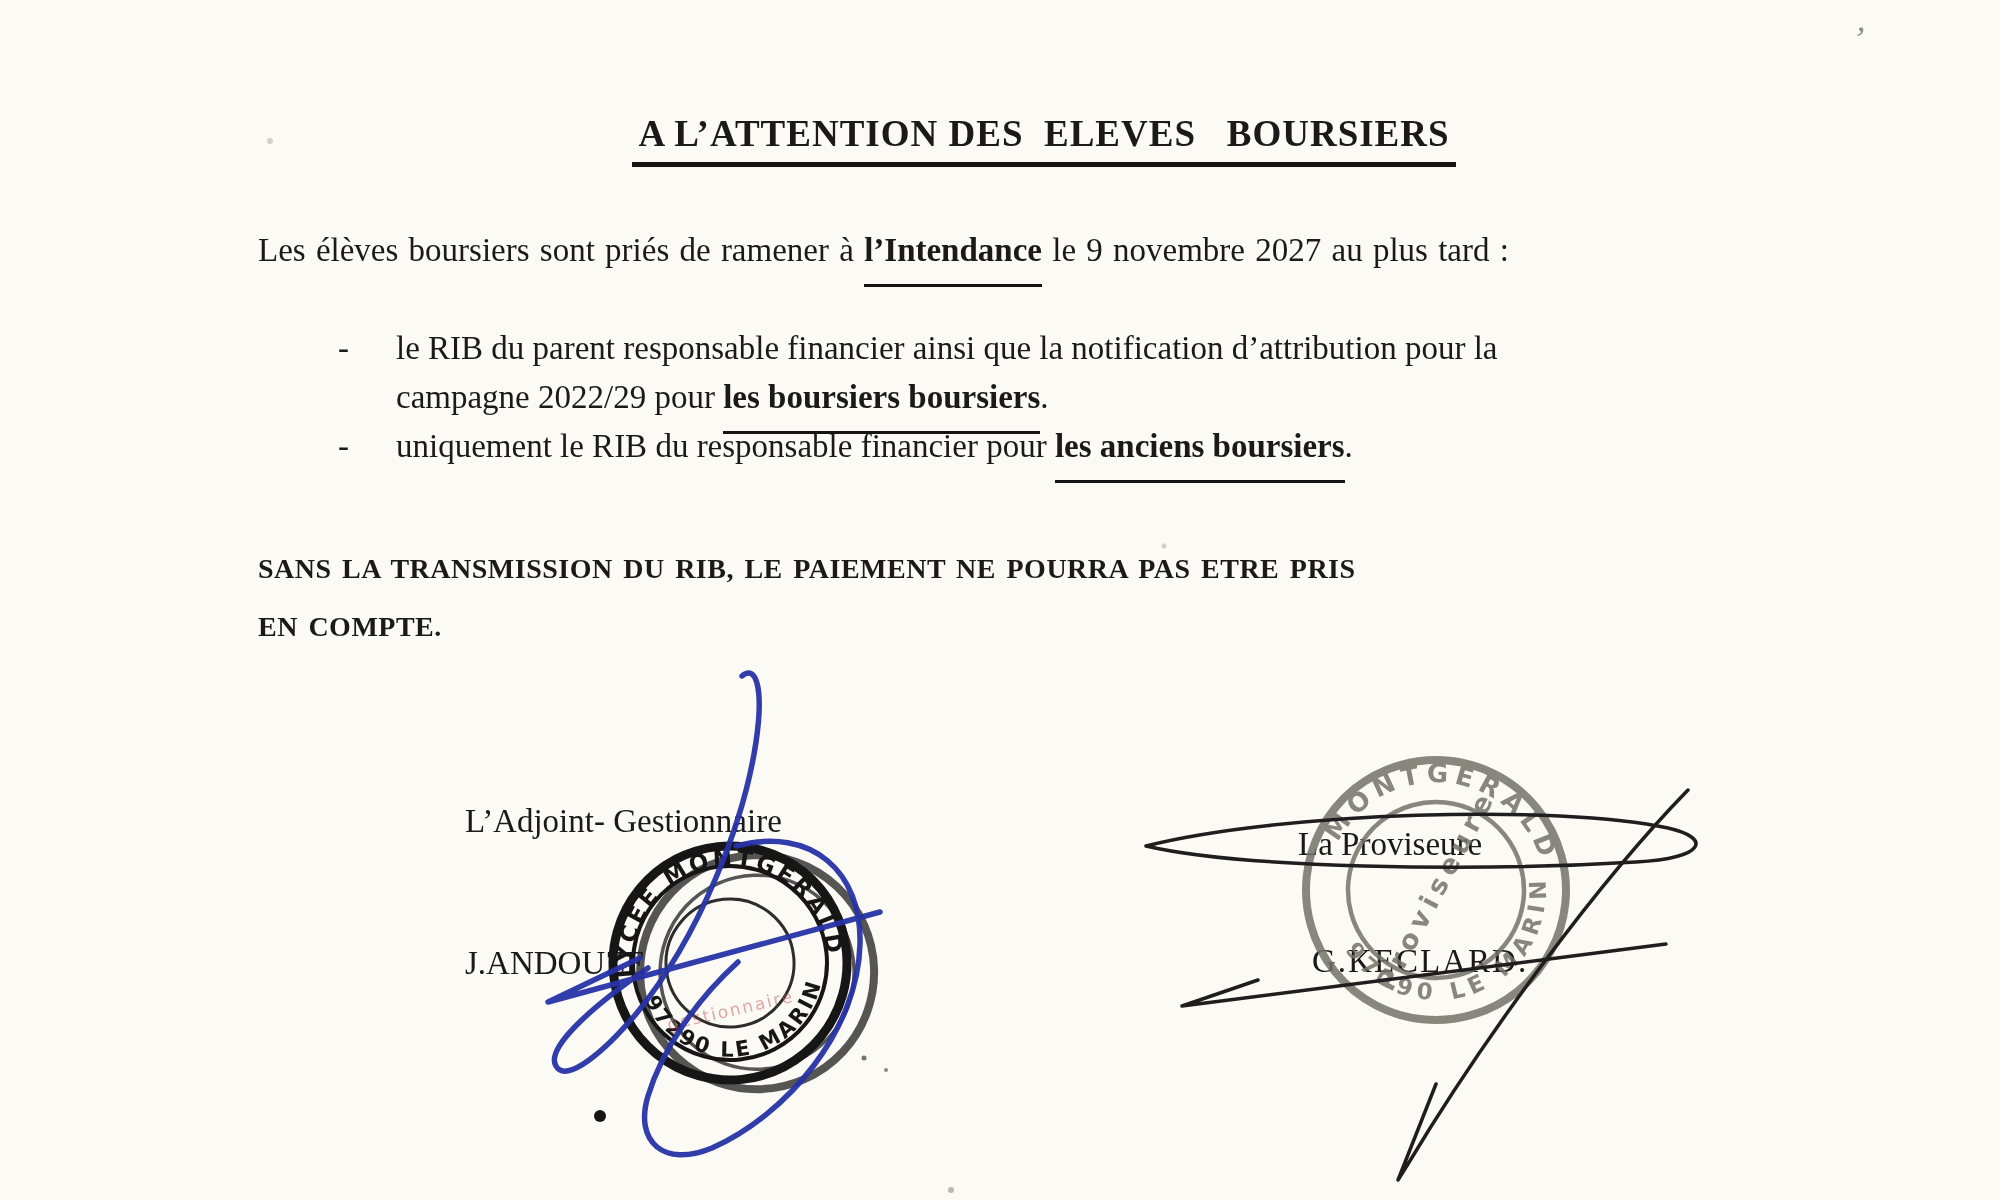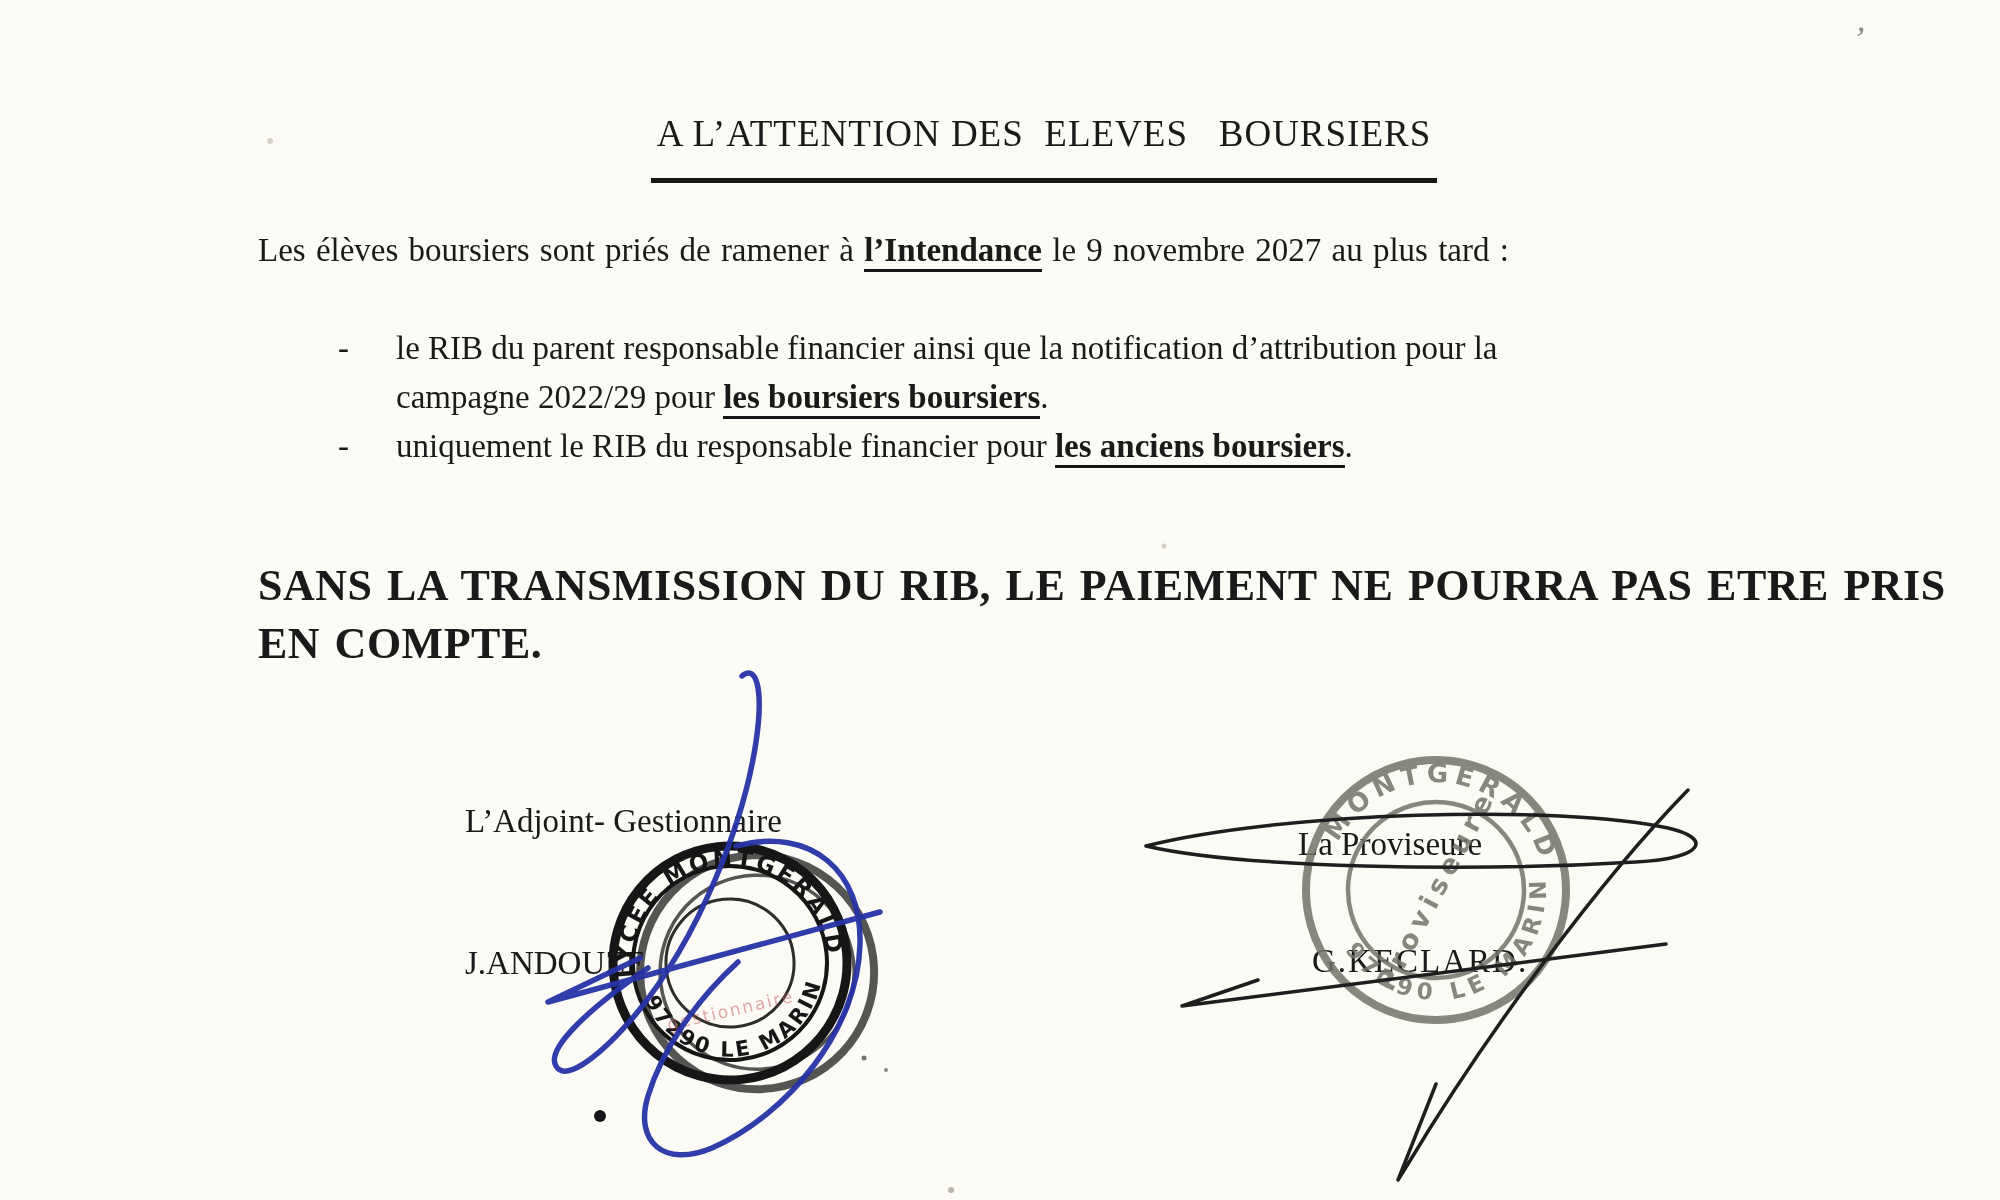--- a/index.html
+++ b/index.html
@@ -5,33 +5,33 @@
   html,body{margin:0;padding:0;background:#e8e6e0;}
   .page{
     position:relative;width:2000px;height:1200px;overflow:hidden;
     background:#fcfaf5;
     font-family:"Liberation Serif",serif;color:#1a1a1a;
   }
   
   .title-wrap{position:absolute;top:112px;left:0;width:100%;text-align:center;}
   .doc-title{
     display:inline-block;position:relative;left:44px;
-    font-size:37px;font-weight:normal;letter-spacing:1px;white-space:pre;
-    border-bottom:5px solid #161616;padding:0 6px 23px 6px;
+    font-size:37px;font-weight:bold;letter-spacing:1px;white-space:pre;
+    border-bottom:5px solid #161616;padding:0 6px 7px 6px;
   }
   
   .intro{position:absolute;left:258px;top:232px;font-size:33px;white-space:nowrap;word-spacing:2px;}
-  .bu{font-weight:bold;border-bottom:3.5px solid #141414;padding-bottom:1px;}
+  .bu{font-weight:bold;border-bottom:3.5px solid #141414;padding-bottom:16px;}
   
   .list{position:absolute;left:338px;top:324px;font-size:33px;line-height:49px;}
   .item{display:flex;}
   .dash{width:58px;flex:0 0 58px;}
   .itext{white-space:nowrap;}
   
-  .warning{position:absolute;left:258px;top:557px;font-size:44px;font-weight:bold;line-height:58px;letter-spacing:.5px;word-spacing:3px;}
+  .warning{position:absolute;left:258px;top:540px;font-size:28px;font-weight:bold;line-height:58px;letter-spacing:.5px;word-spacing:3px;}
   
   .sig{position:absolute;font-size:33px;white-space:nowrap;}
   .sig-left-role{left:465px;top:803px;}
   .sig-left-name{left:465px;top:945px;}
   .sig-right-role{left:1298px;top:806px;margin-top:20px;}
   .sig-right-name{left:1312px;top:943px;letter-spacing:2px;}
   
   .overlay{position:absolute;left:0;top:0;pointer-events:none;}
   .stampTextL{font-family:"DejaVu Sans",sans-serif;font-weight:bold;fill:#161616;letter-spacing:3px;}
   .stampTextR{font-family:"DejaVu Sans",sans-serif;font-weight:bold;fill:#73736a;letter-spacing:6px;}

